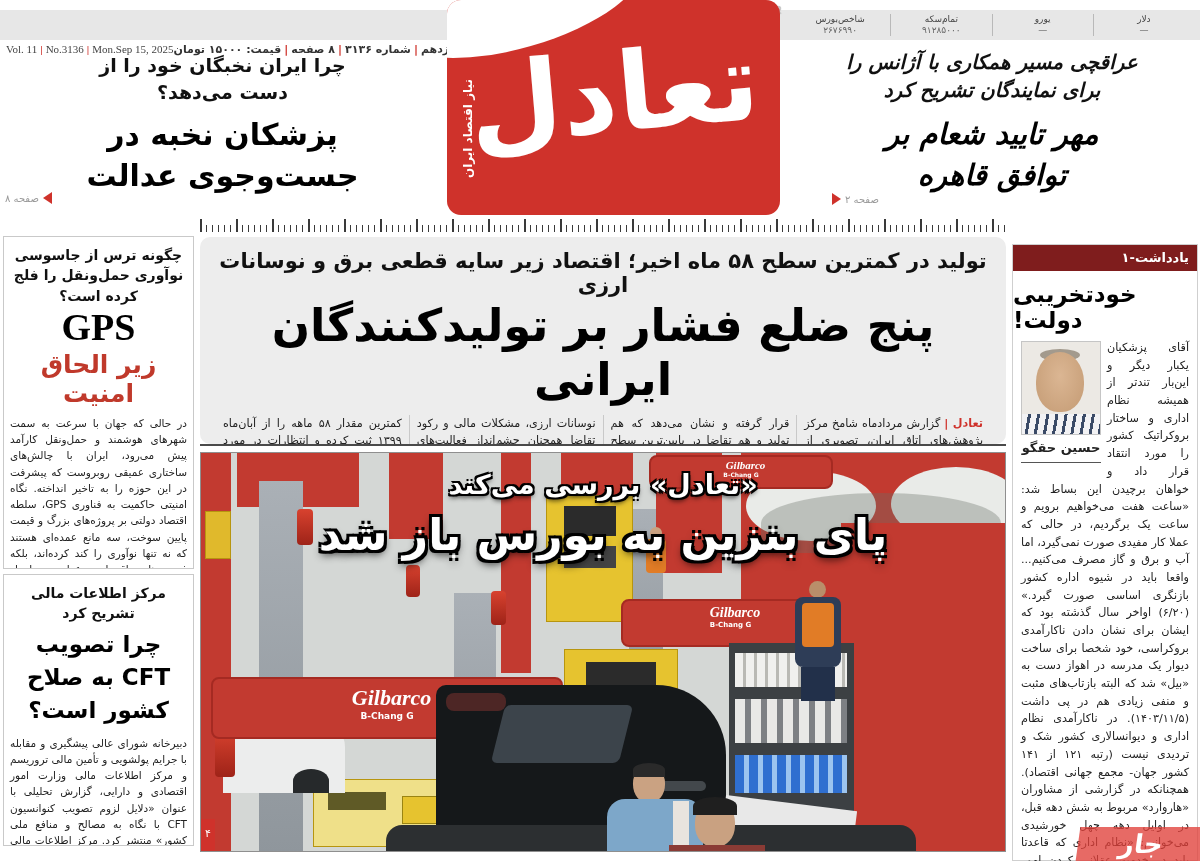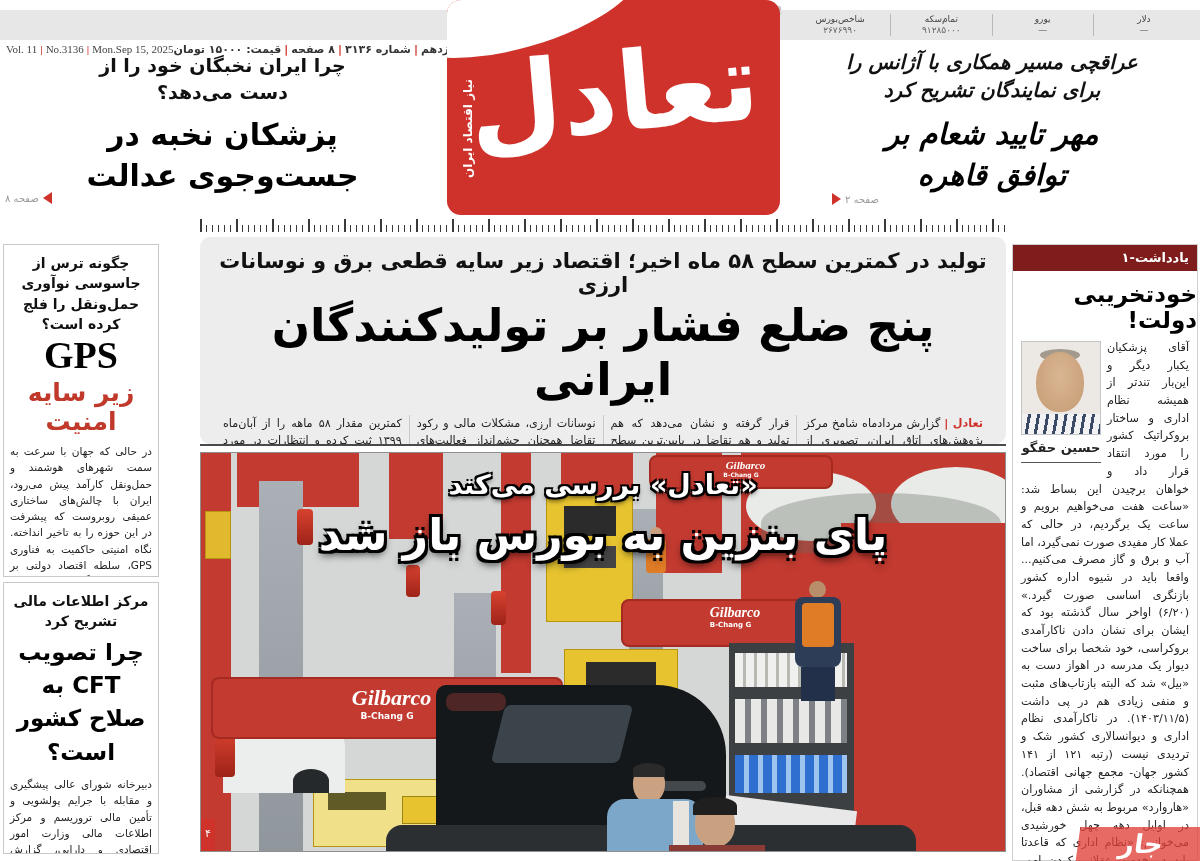--- a/index.html
+++ b/index.html
@@ -46,21 +46,21 @@
   .lead-box{position:absolute;left:200px;top:237px;width:806px;height:207px;background:#ededed;border-radius:10px;direction:rtl;overflow:hidden;}
   .lead-kicker{text-align:center;font-size:21px;font-weight:bold;margin-top:12px;color:#111;}
   .lead-head{text-align:center;font-size:45px;font-weight:bold;margin-top:2px;color:#000;line-height:1.2;}
   .lead-cols{display:flex;margin:8px 16px 0;}
   .lead-col{flex:1;font-size:11.2px;line-height:1.55;text-align:justify;color:#222;padding:0 7px;}
   .lead-col:not(:last-child){border-left:1px solid #c9c9c9;}
   .red-lead{color:#cf322b;font-weight:bold;}
   .lead-rule{position:absolute;left:200px;top:444px;width:806px;height:2px;background:#4a4a4a;}
 
   
-  .left-col{position:absolute;left:3px;top:244px;width:156px;}
+  .left-col{position:absolute;left:3px;top:236px;width:191px;}
   .article-box{border:1px solid #c9c9c9;background:#fff;padding:8px 6px;direction:rtl;overflow:hidden;box-sizing:border-box;}
   .box1{height:333px;}
   .box2{height:272px;margin-top:5px;}
   .a-kicker{text-align:center;font-size:14px;font-weight:bold;line-height:1.45;color:#111;}
   .gps-latin{text-align:center;font-family:"Liberation Serif",serif;font-size:38px;font-weight:bold;color:#000;margin-top:2px;line-height:1.05;}
   .gps-red{text-align:center;font-size:25px;font-weight:bold;color:#c0392b;margin-top:2px;}
   .a2-head{text-align:center;font-size:23px;font-weight:bold;color:#000;margin-top:4px;line-height:1.45;}
   .a-body{font-size:10.5px;line-height:1.55;text-align:justify;color:#222;margin-top:7px;}
 
   
@@ -74,21 +74,21 @@
   .overlay-head{position:absolute;left:0;top:56px;width:100%;text-align:center;font-size:44px;font-weight:bold;color:#fff;direction:rtl;z-index:40;
     text-shadow:-3px -3px 0 #000,3px -3px 0 #000,-3px 3px 0 #000,3px 3px 0 #000,0 4px 8px rgba(0,0,0,.85);}
   .pump-sign{background:#c23a30;border-radius:8px;border:2px solid #a52a22;color:#fff;text-align:center;z-index:10;}
   .pump-sign .brand{font-family:"Liberation Serif",serif;font-style:italic;font-weight:bold;padding-left:9px;}
   .ext{background:linear-gradient(180deg,#d8422f,#9e2318);border-radius:4px;z-index:8;}
   .corner-tab{position:absolute;left:0;bottom:0;width:14px;height:32px;background:#cf322b;color:#fff;font-size:11px;text-align:center;line-height:30px;z-index:45;}
 
   
   .note-col{position:absolute;left:1012px;top:244px;width:186px;height:617px;border:1px solid #cfcfcf;background:#fff;box-sizing:border-box;}
   .note-tag{height:26px;background:#7f1d1d;color:#fff;font-size:13px;font-weight:bold;line-height:26px;padding:0 8px;text-align:right;direction:rtl;}
-  .note-head{text-align:right;font-size:23px;font-weight:bold;color:#000;margin:10px 0 6px;direction:rtl;}
+  .note-head{text-align:left;font-size:23px;font-weight:bold;color:#000;margin:10px 0 6px;direction:rtl;}
   .note-body{padding:0 8px;direction:rtl;font-size:11.2px;line-height:1.58;text-align:justify;color:#222;}
   .author-fig{float:left;width:80px;margin:2px 6px 4px 0;border-bottom:1px solid #555;padding-bottom:3px;}
   .author-photo{width:78px;height:92px;background:#ece9e4;border:1px solid #c5c5c5;position:relative;overflow:hidden;}
   .face{position:absolute;left:14px;top:10px;width:48px;height:60px;background:radial-gradient(ellipse at 50% 40%,#dbb693,#c49b74);border-radius:50% 50% 46% 46%;}
   .hairline{position:absolute;left:18px;top:7px;width:40px;height:12px;background:#a39a8d;border-radius:50%;}
   .shoulders{position:absolute;left:0;bottom:0;width:78px;height:20px;background:repeating-linear-gradient(100deg,#f2f2f4 0 6px,#3a4a66 6px 9px);}
   .author-name{text-align:center;font-size:13px;font-weight:bold;margin-top:3px;direction:rtl;}
 
   
   .watermark{position:absolute;left:1078px;top:827px;width:126px;height:34px;background:rgba(224,64,58,.78);
@@ -173,21 +173,21 @@
         
       </div>
     </div>
   </div>
   <div class="lead-rule"></div>
 
   <div class="left-col">
     <div class="article-box box1">
       <div class="a-kicker">چگونه ترس از جاسوسی نوآوری حمل‌ونقل را فلج کرده است؟</div>
       <div class="gps-latin">GPS</div>
-      <div class="gps-red">زیر سایه امنیت</div>
+      <div class="gps-red">زیر الحاق امنیت</div>
       <div class="a-body">
         <span>در حالی که جهان با سرعت به سمت شهرهای هوشمند و حمل‌ونقل کارآمد پیش می‌رود، ایران با چالش‌های ساختاری عمیقی روبروست که پیشرفت در این حوزه را به تاخیر انداخته. نگاه امنیتی حاکمیت به فناوری GPS، سلطه اقتصاد دولتی بر پروژه‌های بزرگ و قیمت پایین سوخت، سه مانع عمده‌ای هستند که نه تنها نوآوری را کند کرده‌اند، بلکه فرصت‌های اقتصادی عظیمی را از دسترس خارج کرده‌اند. این گزارش به بررسی انتقادی این موانع می‌پردازد و نشان می‌دهد چگونه سیاست‌های ناکارآمد، بخش خصوصی را به حاشیه رانده و حمل‌ونقل را در...</span>
         
       </div>
     </div>
     <div class="article-box box2">
       <div class="a-kicker">مرکز اطلاعات مالی تشریح کرد</div>
       <div class="a2-head">چرا تصویب CFT به صلاح کشور است؟</div>
       <div class="a-body">
         <span>دبیرخانه شورای عالی پیشگیری و مقابله با جرایم پولشویی و تأمین مالی تروریسم و مرکز اطلاعات مالی وزارت امور اقتصادی و دارایی، گزارش تحلیلی با عنوان «دلایل لزوم تصویب کنوانسیون CFT با نگاه به مصالح و منافع ملی کشور» منتشر کرد. مرکز اطلاعات مالی در گزارشی، دلایل لزوم تصویب و الحاق به کنوانسیون CFT و نیز اهمیت تصویب و عضویت در این کنوانسیون به عنوان یکی از بندهای برنامه اقدام مرتبط با تعلیق اقدامات تقابلی و خروج از لیست سیاه FATF را منتشر کرده که هر دو رویکرد با نگاه به مصالح و منافع کشور تشریح شده است. در پایان این گزارش به...</span>

